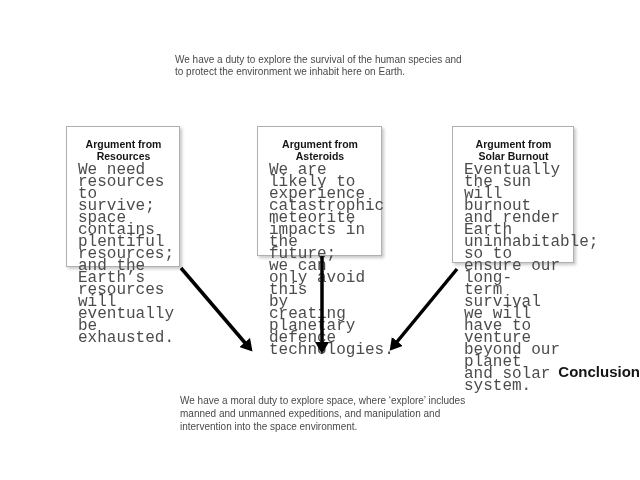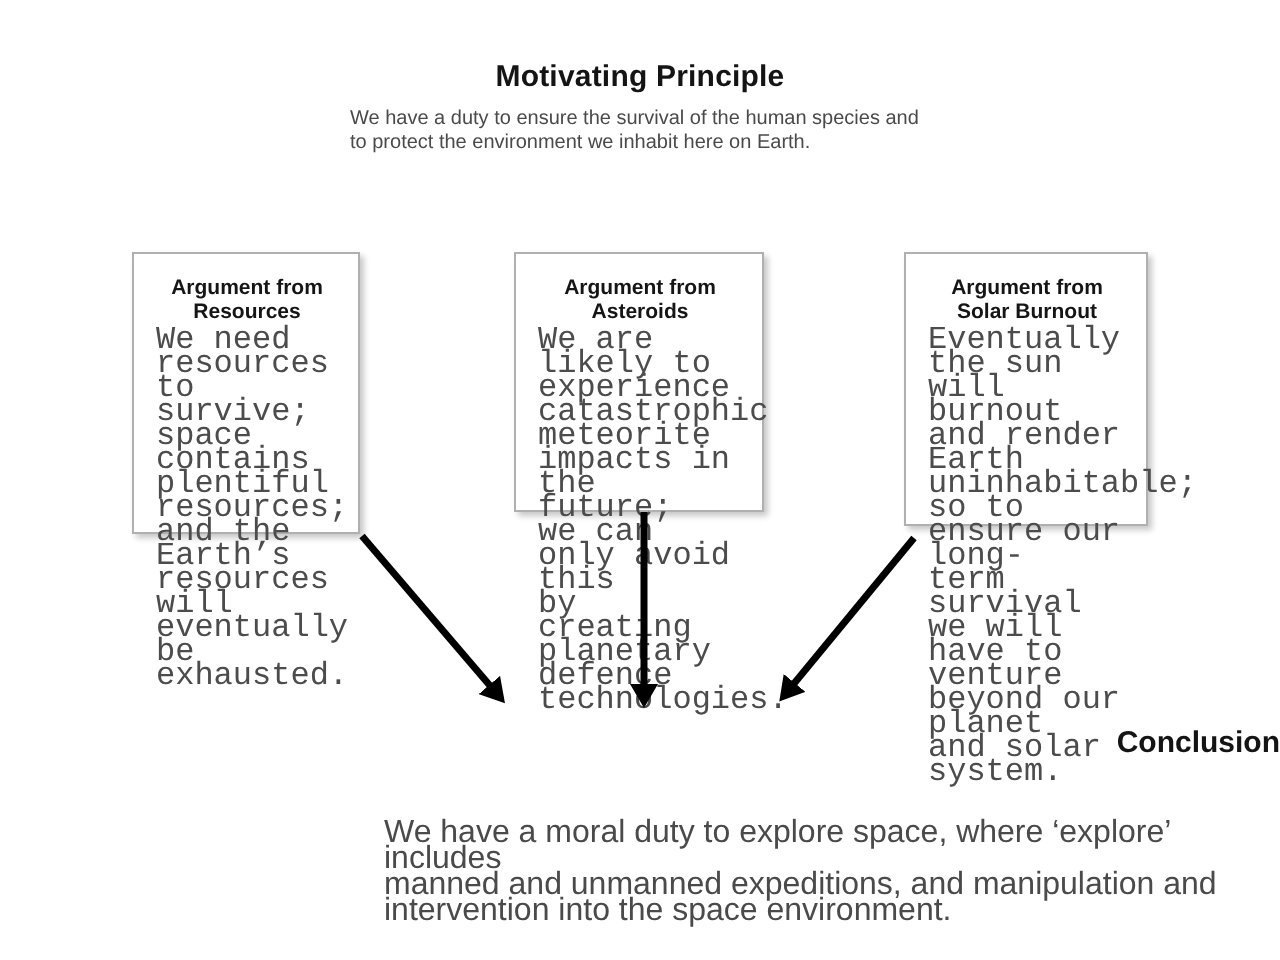--- a/index.html
+++ b/index.html
@@ -70,37 +70,35 @@
     position: absolute;
     left: 0; right: 0;
     top: 363px;
     text-align: right;
     font-size: 15px;
     font-weight: bold;
     color: #141414;
   }
   .conclusion-body {
     position: absolute;
-    left: 192px;
+    left: 180px;
     top: 394px;
-    font-size: 16px;
+    font-size: 10px;
     line-height: 13px;
     color: #4a4a4a;
     white-space: pre-line;
-    margin-top: 16px;
   }
 </style>
 </head>
 <body>
 
 <div class="canvas">
 
-  <div class="main-title">Motivating Principle</div>
 
-  <div class="subtitle">We have a duty to ensure the survival of the human species and
+  <div class="subtitle">We have a duty to explore the survival of the human species and
 to protect the environment we inhabit here on Earth.</div>
 
   <div class="argbox box1">
     <div class="argtitle">Argument from
 Resources</div>
     <div class="argbody">We need resources
 to survive; space
 contains plentiful
 resources; and the
 Earth’s resources

